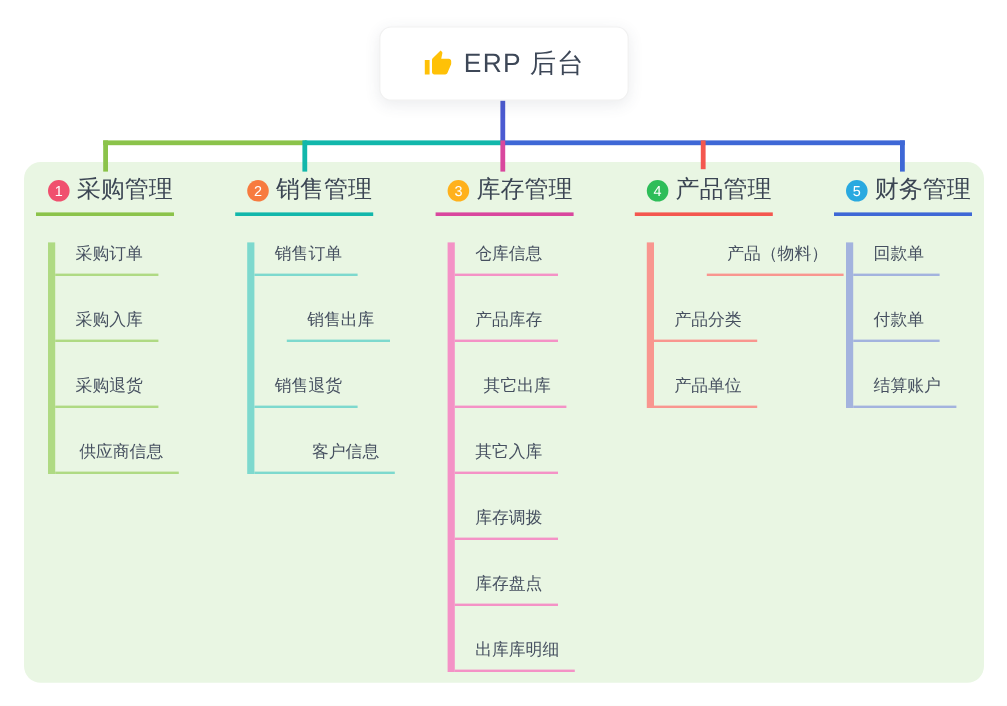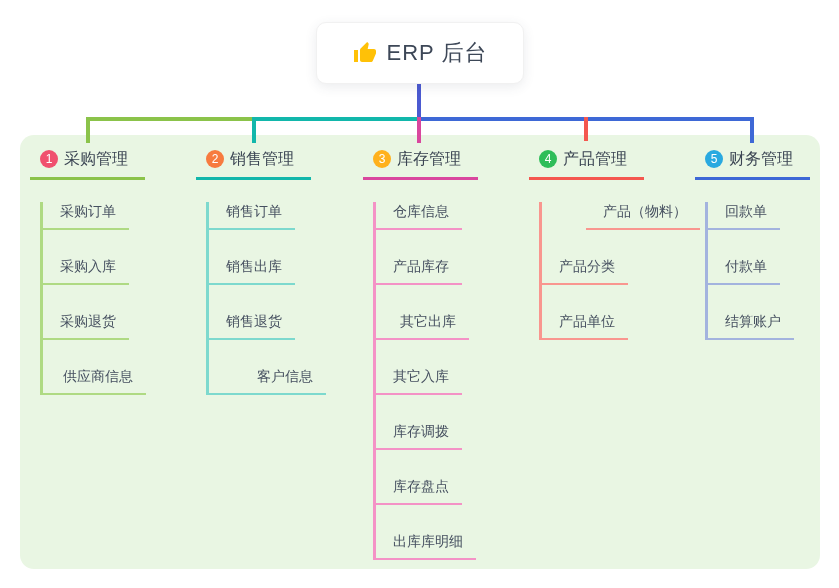--- a/index.html
+++ b/index.html
@@ -89,27 +89,27 @@
     width: 18px;
     height: 18px;
     border-radius: 50%;
     color: #ffffff;
     font-size: 12px;
     line-height: 18px;
     text-align: center;
     font-weight: 500;
   }
   .branch-label {
-    font-size: 16px;
+    font-size: 20px;
     font-weight: 500;
     color: #3b4553;
   }
   .children {
     margin-left: 10px;
-    border-left: 3px solid #22c55e;
+    border-left: 6px solid #22c55e;
   }
   .child {
     width: fit-content;
     margin-top: 27px;
     padding: 0 13px 8px 17px;
     border-bottom: 2px solid #ccc;
     font-size: 14px;
     line-height: 18px;
     color: #465060;
     white-space: nowrap;
@@ -155,21 +155,21 @@
           <div class="child" style="border-bottom-color: rgb(175, 218, 131); padding-left: 20px;">供应商信息</div>
         </div>
   </div>
       <div class="branch" style="left: 196px;">
     <div class="branch-header" style="border-bottom-color: rgb(18, 183, 171);">
       <span class="badge" style="background: rgb(247, 123, 63);">2</span>
       <span class="branch-label">销售管理</span>
     </div>
     <div class="children" style="border-left-color: rgb(125, 217, 206);">
           <div class="child" style="border-bottom-color: rgb(125, 217, 206);">销售订单</div>
-          <div class="child" style="border-bottom-color: rgb(125, 217, 206);">销售出库</div>
+          <div class="child" style="border-bottom-color: rgb(125, 217, 206); margin-left: 27px;">销售出库</div>
           <div class="child" style="border-bottom-color: rgb(125, 217, 206);">销售退货</div>
           <div class="child" style="border-bottom-color: rgb(125, 217, 206); padding-left: 48px;">客户信息</div>
         </div>
   </div>
       <div class="branch" style="left: 363px;">
     <div class="branch-header" style="border-bottom-color: rgb(217, 71, 158);">
       <span class="badge" style="background: rgb(255, 177, 28);">3</span>
       <span class="branch-label">库存管理</span>
     </div>
     <div class="children" style="border-left-color: rgb(244, 146, 198); margin-top: 19px;">

